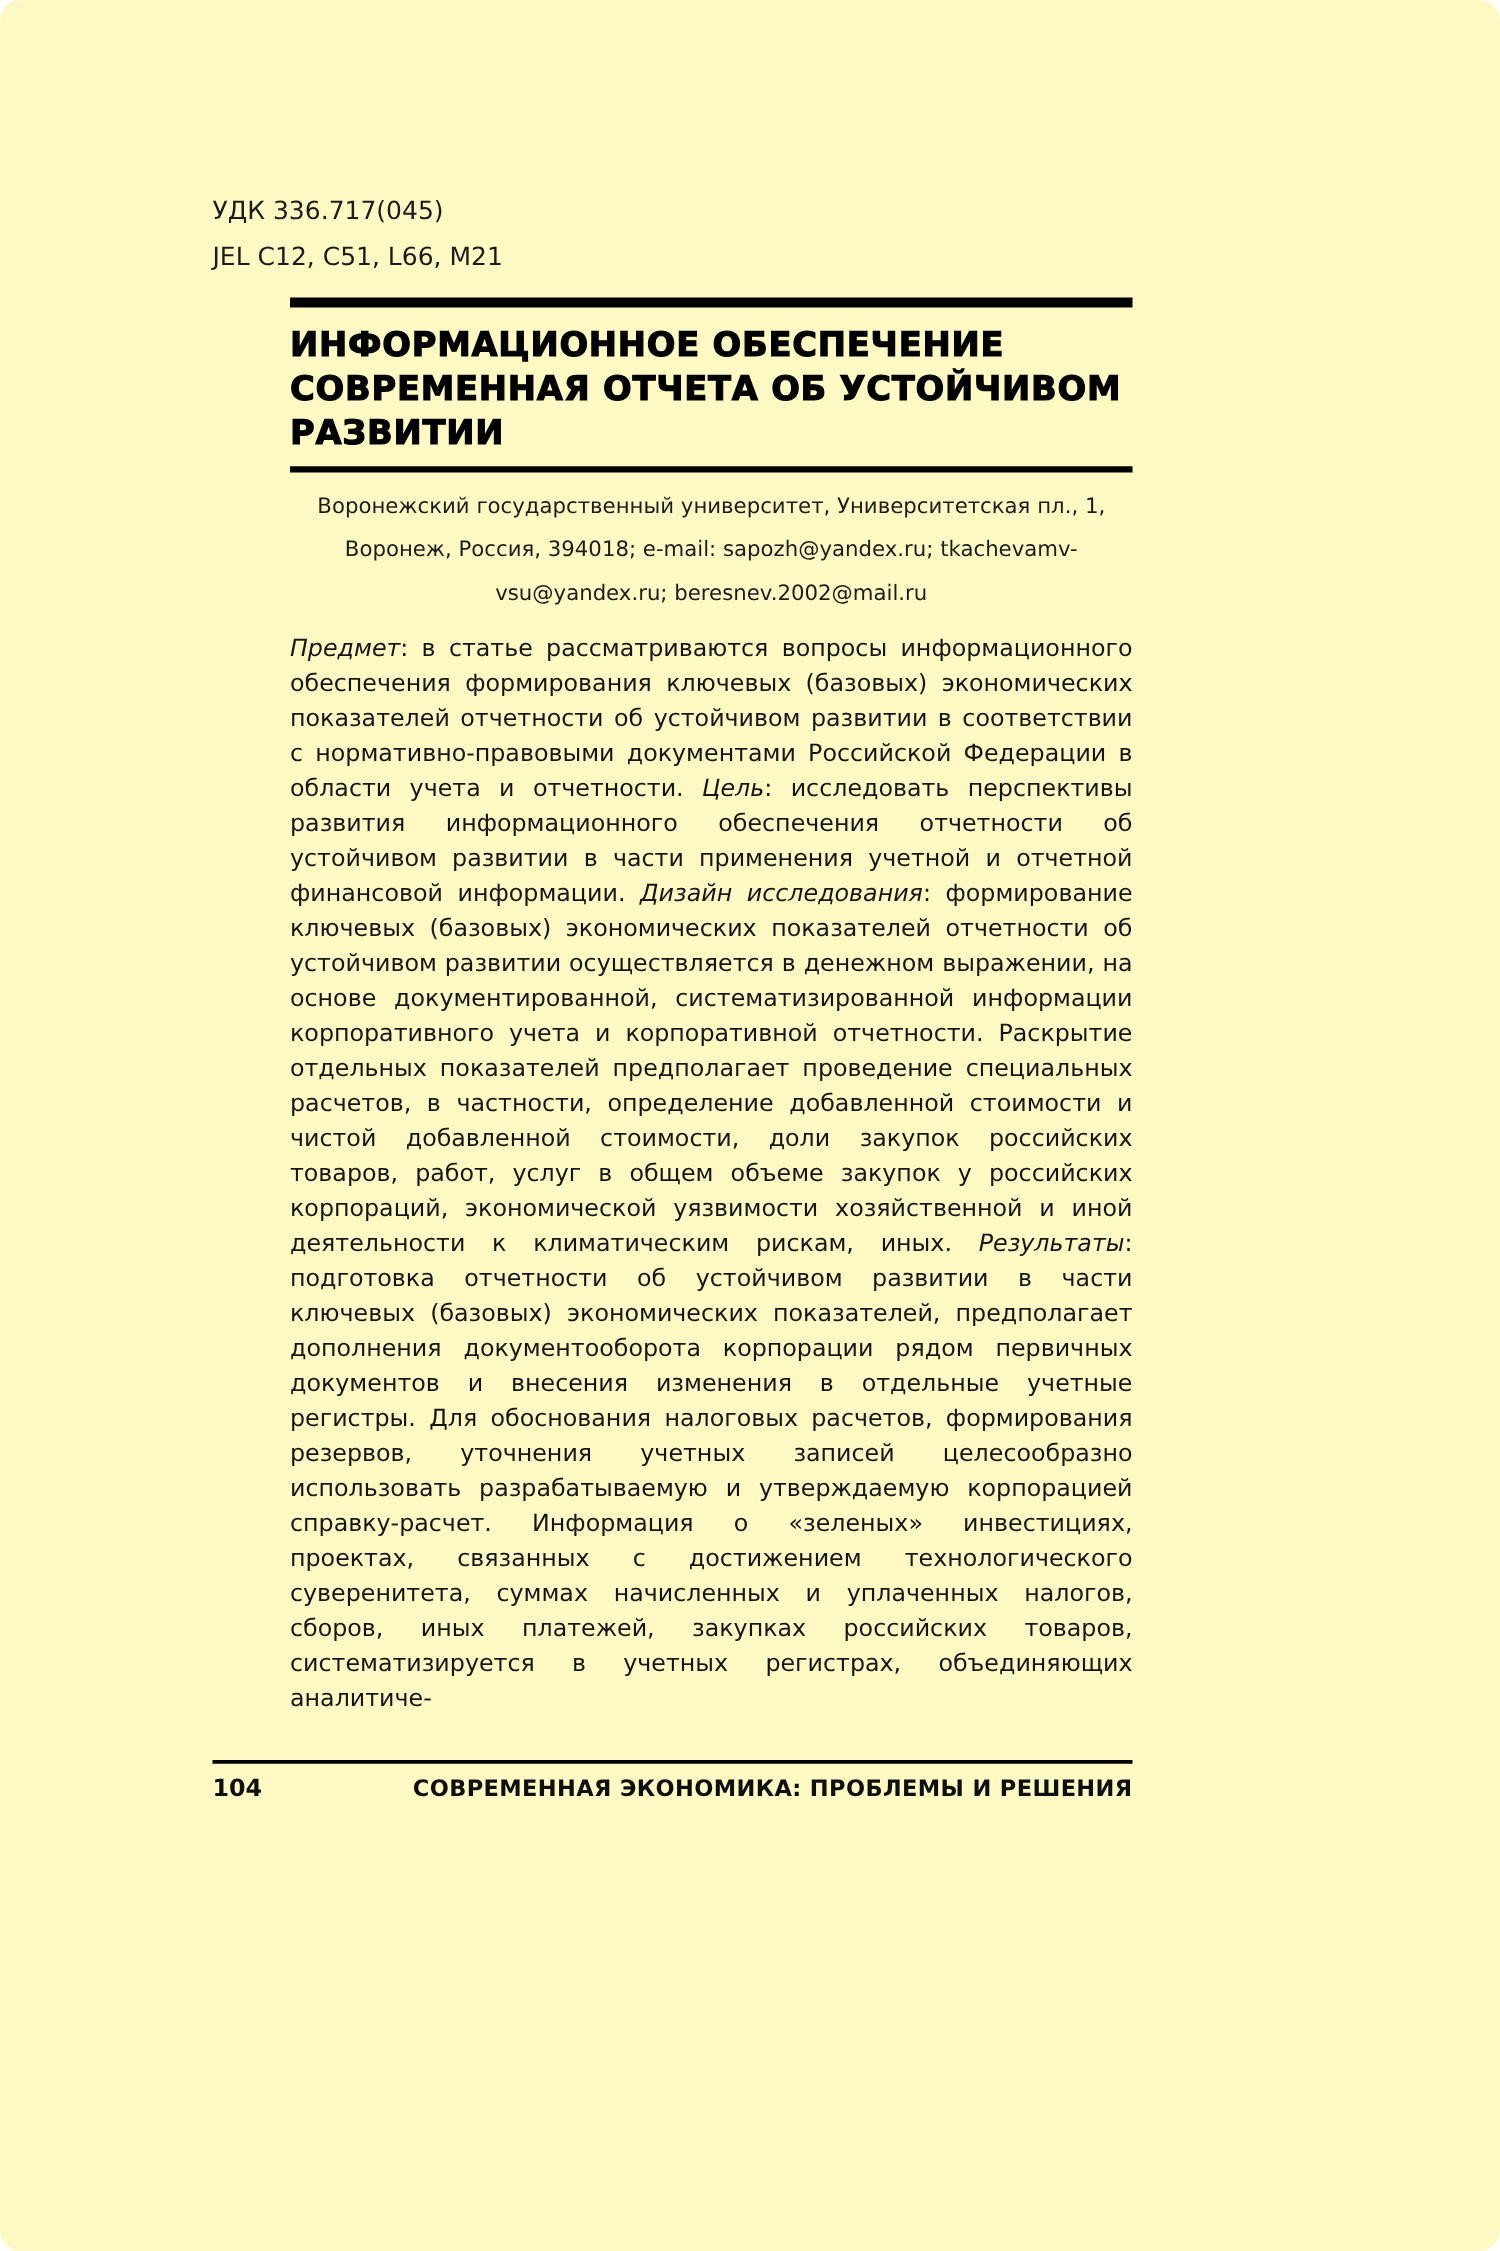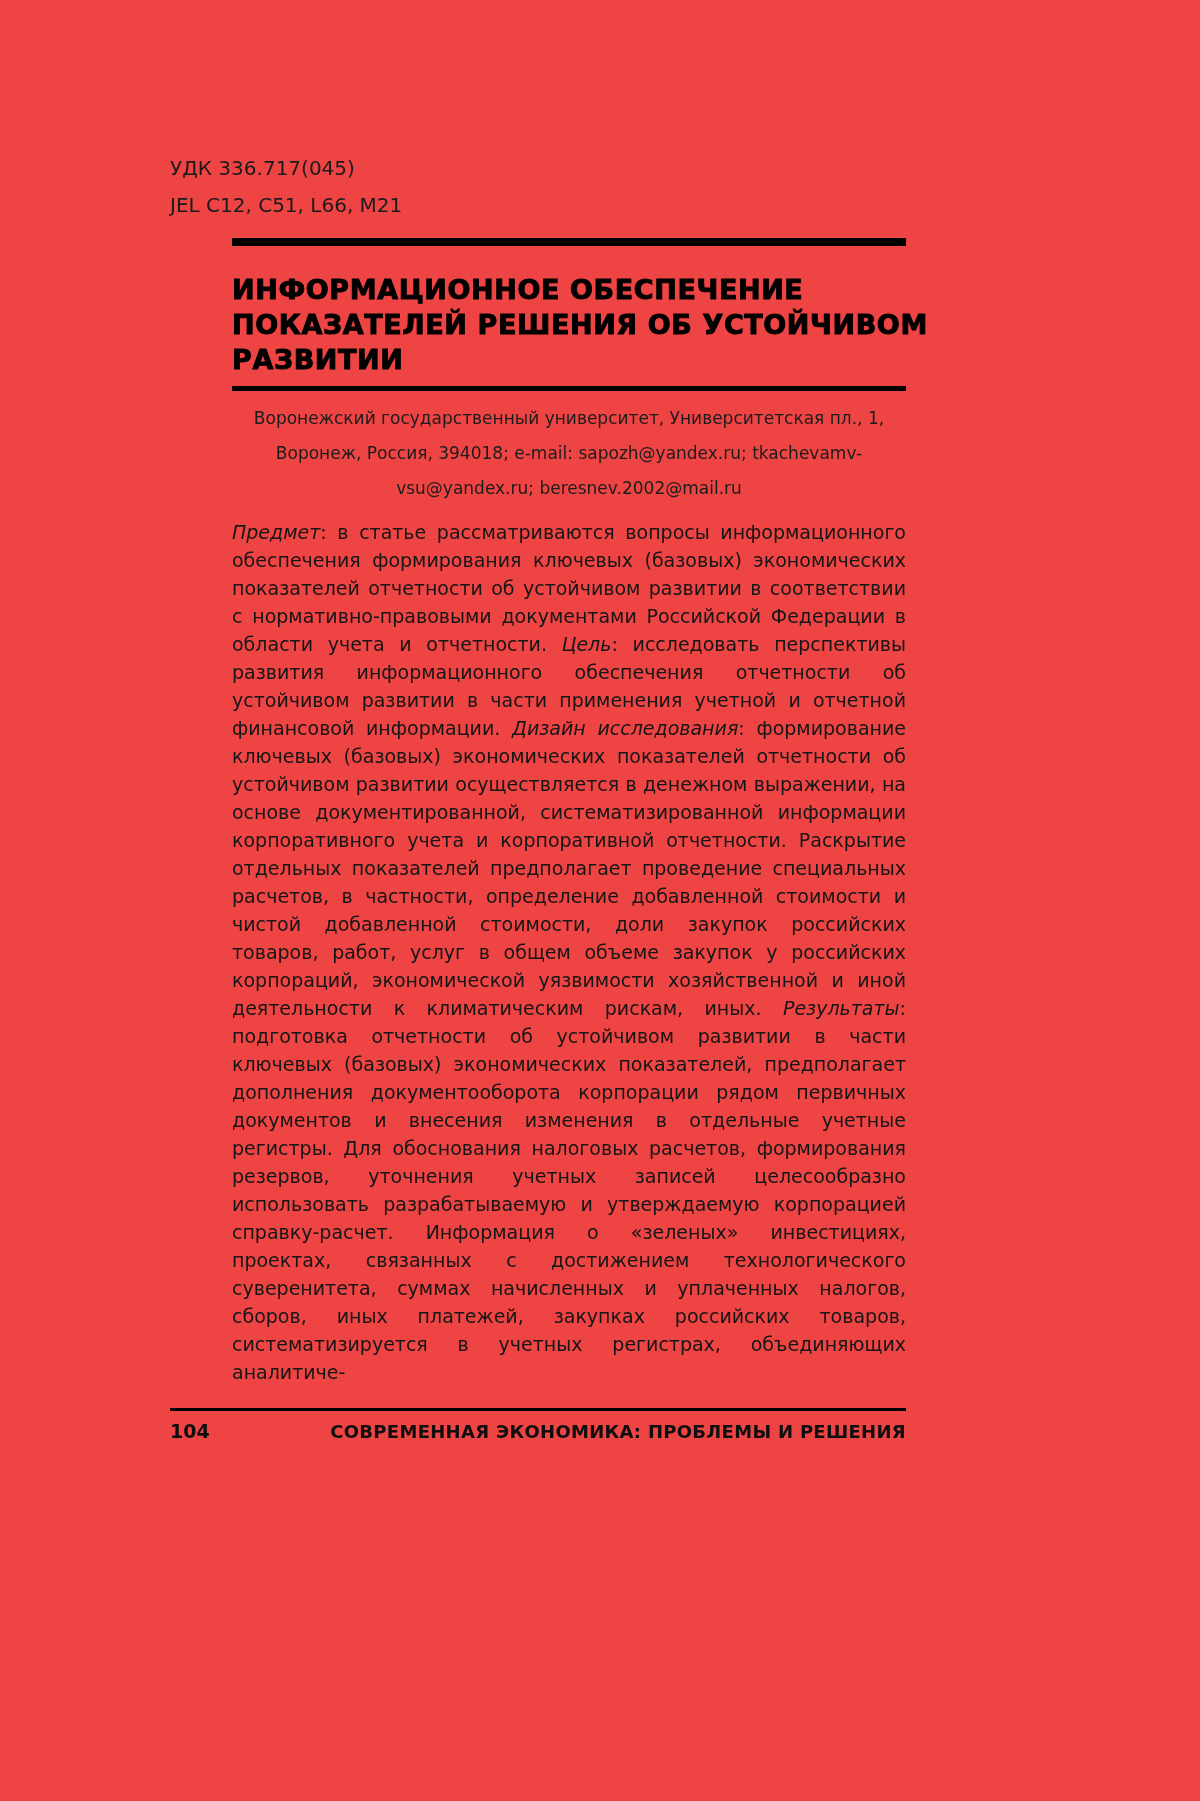--- a/index.html
+++ b/index.html
@@ -1,44 +1,45 @@
 <!DOCTYPE html>
 <html lang="ru"><head>
 <meta charset="utf-8">
 <style>
   * { margin: 0; padding: 0; box-sizing: border-box; }
   html, body { background: #ffffff; }
   .page {
     position: relative;
     width: 1200px;
     height: 1801px;
-    background: #ef4444;
+    background: #fef9c3;
     color: #141414;
     font-family: "DejaVu Sans", "Liberation Sans", sans-serif;
     overflow: hidden;
     margin: 0 auto;
+    border-radius: 17px;
   }
   .meta {
     position: absolute;
     left: 170px;
     top: 150px;
     font-size: 20px;
     line-height: 37px;
     color: #1b1b1b;
   }
   .content {
     position: absolute;
     left: 232px;
     top: 238px;
     width: 674px;
   }
   .rule-heavy { height: 8px; background: #000; }
   .rule-medium { height: 5px; background: #000; margin-top: 9px; }
   .title {
-    margin-top: 26px;
+    margin-top: 13px;
     font-size: 27px;
     line-height: 35px;
     font-weight: bold;
     letter-spacing: 0.6px;
     color: #000;
     -webkit-text-stroke: 0.9px #000;
     white-space: nowrap;
   }
   .authors {
     margin-top: 24px;
@@ -93,21 +94,21 @@
 
   <div class="meta">
     <div>УДК 336.717(045)</div>
     <div>JEL C12, C51, L66, M21</div>
   </div>
 
   <div class="content">
     <div class="rule-heavy"></div>
     <h1 class="title">
         <div>ИНФОРМАЦИОННОЕ ОБЕСПЕЧЕНИЕ</div>
-        <div>ПОКАЗАТЕЛЕЙ РЕШЕНИЯ ОБ УСТОЙЧИВОМ</div>
+        <div>СОВРЕМЕННАЯ ОТЧЕТА ОБ УСТОЙЧИВОМ</div>
         <div>РАЗВИТИИ</div>
       </h1>
     <div class="rule-medium"></div>
 
 
     <div class="affiliation">Воронежский государственный университет, Университетская пл., 1, Воронеж, Россия, 394018; e-mail: sapozh@yandex.ru; tkachevamv-vsu@yandex.ru; beresnev.2002@mail.ru</div>
 
     <p class="abstract"><i>Предмет</i><span>: в статье рассматриваются вопросы информационного обеспечения формирования ключевых (базовых) экономических показателей отчетности об устойчивом развитии в соответствии с нормативно-правовыми документами Российской Федерации в области учета и отчетности. </span><i>Цель</i><span>: исследовать перспективы развития информационного обеспечения отчетности об устойчивом развитии в части применения учетной и отчетной финансовой информации. </span><i>Дизайн исследования</i><span>: формирование ключевых (базовых) экономических показателей отчетности об устойчивом развитии осуществляется в денежном выражении, на основе документированной, систематизированной информации корпоративного учета и корпоративной отчетности. Раскрытие отдельных показателей предполагает проведение специальных расчетов, в частности, определение добавленной стоимости и чистой добавленной стоимости, доли закупок российских товаров, работ, услуг в общем объеме закупок у российских корпораций, экономической уязвимости хозяйственной и иной деятельности к климатическим рискам, иных. </span><i>Результаты</i><span>: подготовка отчетности об устойчивом развитии в части ключевых (базовых) экономических показателей, предполагает дополнения документооборота корпорации рядом первичных документов и внесения изменения в отдельные учетные регистры. Для обоснования налоговых расчетов, формирования резервов, уточнения учетных записей целесообразно использовать разрабатываемую и утверждаемую корпорацией справку-расчет. Информация о «зеленых» инвестициях, проектах, связанных с достижением технологического суверенитета, суммах начисленных и уплаченных налогов, сборов, иных платежей, закупках российских товаров, систематизируется в учетных регистрах, объединяющих аналитиче-</span></p>
   </div>
 

